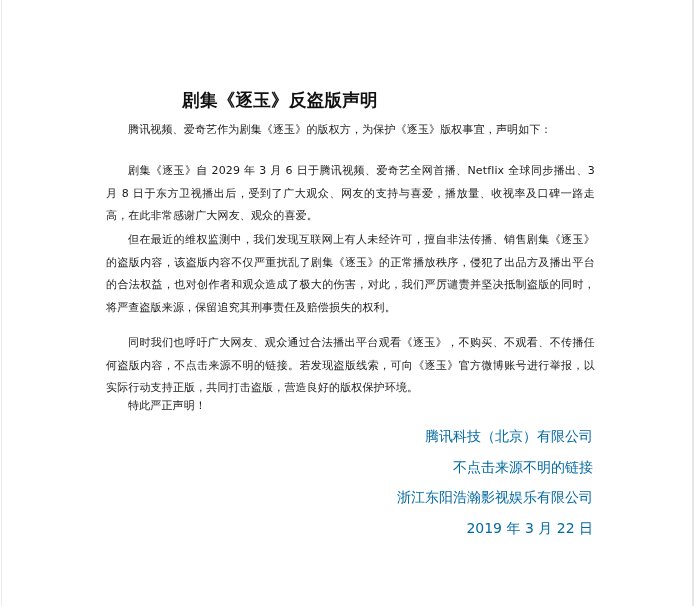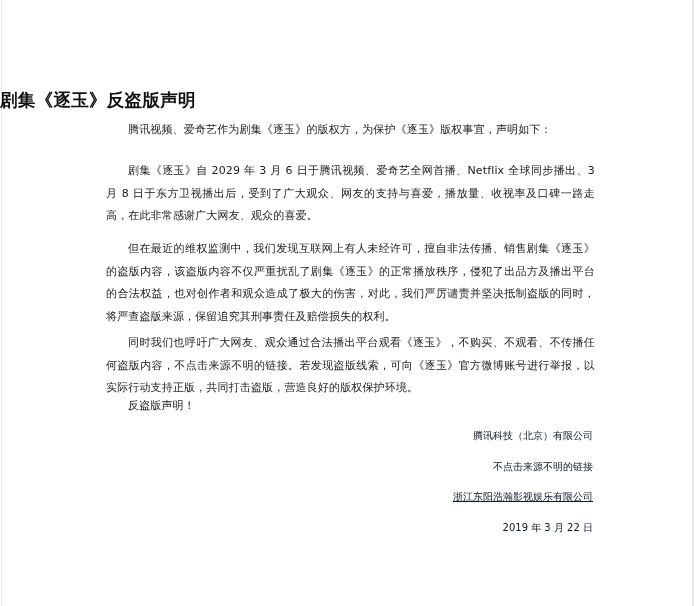--- a/index.html
+++ b/index.html
@@ -24,21 +24,21 @@
       background: #ffffff;
       border-left: 1px solid #ececec;
       border-right: 2px solid #e6e6e6;
       box-sizing: border-box;
     }
     .title {
       position: absolute;
       left: 0;
       width: 560px;
       top: 88px;
-      text-align: left;
+      text-align: center;
       font-size: 17.5px;
       font-weight: bold;
       letter-spacing: 0.3px;
       line-height: 24px;
       color: #111;
     }
     .body-text {
       position: absolute;
       left: 106px;
       width: 489px;
@@ -49,36 +49,36 @@
       color: #1a1a1a;
       font-weight: 500;
       letter-spacing: 0.15px;
     }
     .para {
       margin: 0;
       text-indent: 2em;
     }
     #p1 { top: 119px; }
     #p2 { top: 160px; }
-    #p3 { top: 229px; margin-top: 9px; }
+    #p3 { top: 229px; }
     #p4 { top: 332px; }
     #p5 { top: 395px; }
     .sig {
       position: absolute;
       right: 107px;
-      font-size: 10px;
+      font-size: 14px;
       line-height: 20px;
       text-align: left;
       white-space: nowrap;
-      color: #0f172a;
+      color: #0369a1;
       font-weight: 500;
     }
     #sig1 { top: 426px; }
     #sig2 { top: 457px; }
-    #sig3 { top: 487px; text-decoration: underline; }
+    #sig3 { top: 487px; }
     #sig4 { top: 518px; }
   </style>
 </head>
 <body>
 
 <div class="page"></div>
 
 <div class="title">剧集《逐玉》反盗版声明</div>
 
 <div class="body-text" id="p1">
@@ -87,19 +87,19 @@
 <div class="body-text" id="p2">
   <p class="para">剧集《逐玉》自 2029 年 3 月 6 日于腾讯视频、爱奇艺全网首播、Netflix 全球同步播出、3 月 8 日于东方卫视播出后，受到了广大观众、网友的支持与喜爱，播放量、收视率及口碑一路走高，在此非常感谢广大网友、观众的喜爱。</p>
 </div>
 <div class="body-text" id="p3">
   <p class="para">但在最近的维权监测中，我们发现互联网上有人未经许可，擅自非法传播、销售剧集《逐玉》的盗版内容，该盗版内容不仅严重扰乱了剧集《逐玉》的正常播放秩序，侵犯了出品方及播出平台的合法权益，也对创作者和观众造成了极大的伤害，对此，我们严厉谴责并坚决抵制盗版的同时，将严查盗版来源，保留追究其刑事责任及赔偿损失的权利。</p>
 </div>
 <div class="body-text" id="p4">
   <p class="para">同时我们也呼吁广大网友、观众通过合法播出平台观看《逐玉》，不购买、不观看、不传播任何盗版内容，不点击来源不明的链接。若发现盗版线索，可向《逐玉》官方微博账号进行举报，以实际行动支持正版，共同打击盗版，营造良好的版权保护环境。</p>
 </div>
 <div class="body-text" id="p5">
-  <p class="para">反盗版声明！</p>
+  <p class="para">特此严正声明！</p>
 </div>
 
 <div class="sig" id="sig1">腾讯科技（北京）有限公司</div>
 <div class="sig" id="sig2">不点击来源不明的链接</div>
 <div class="sig" id="sig3">浙江东阳浩瀚影视娱乐有限公司</div>
 <div class="sig" id="sig4">2019 年 3 月 22 日</div>
 
 </body></html>

